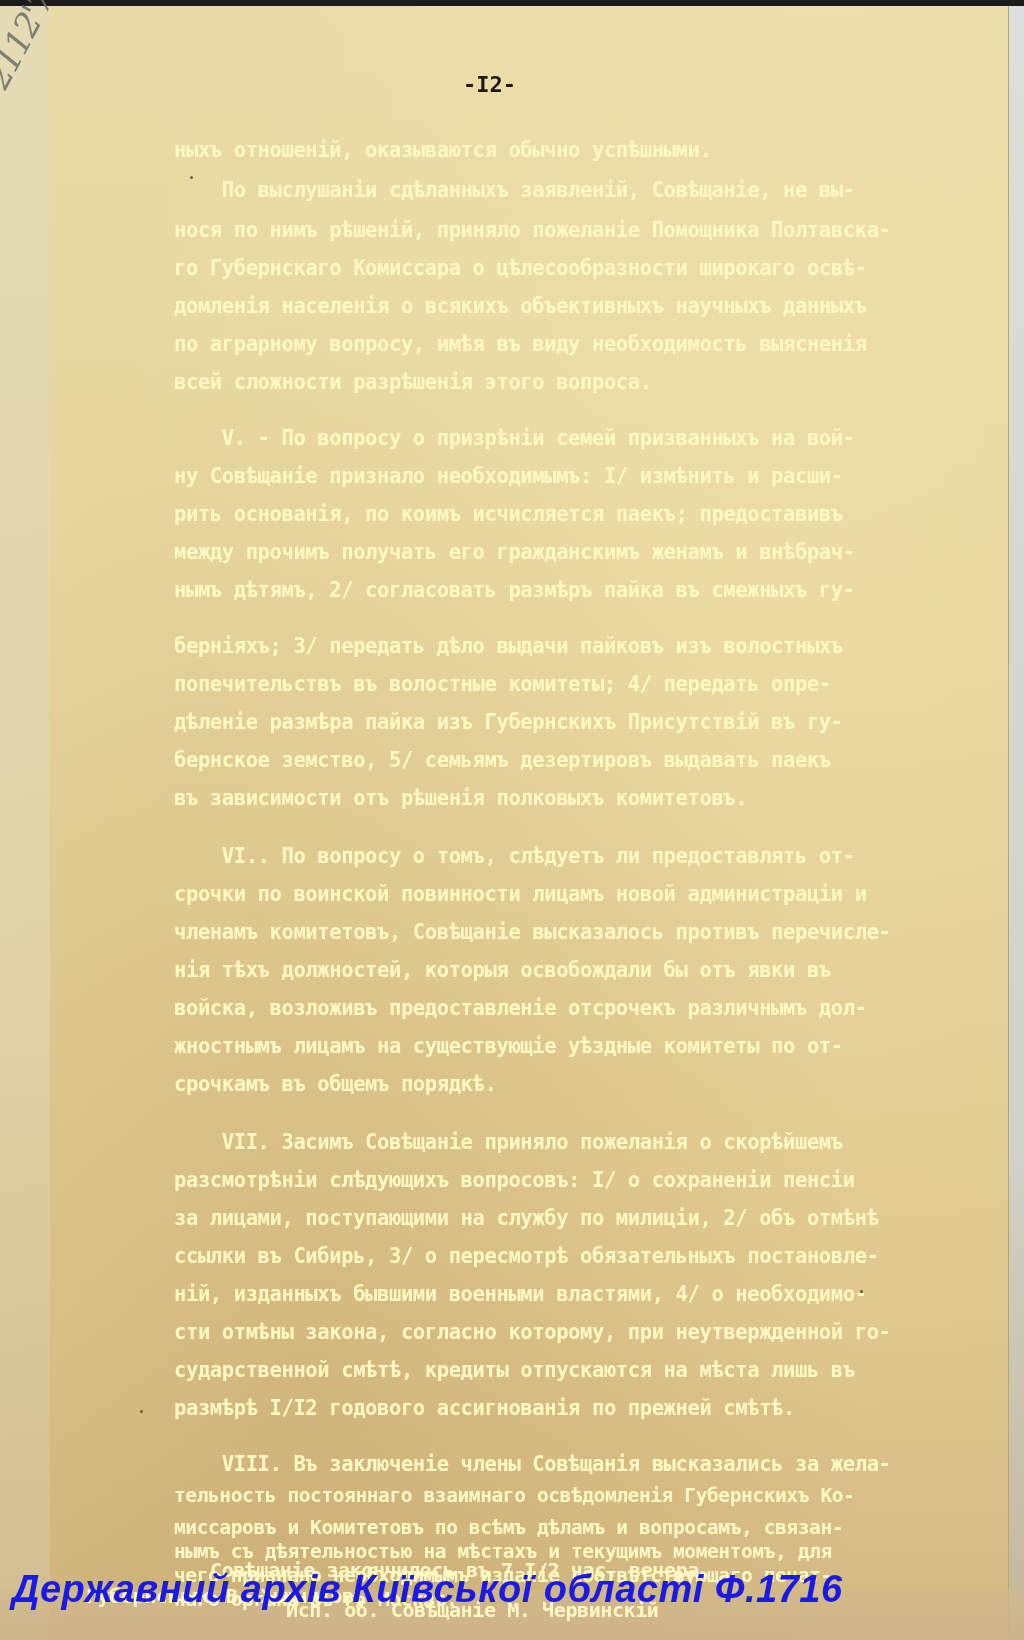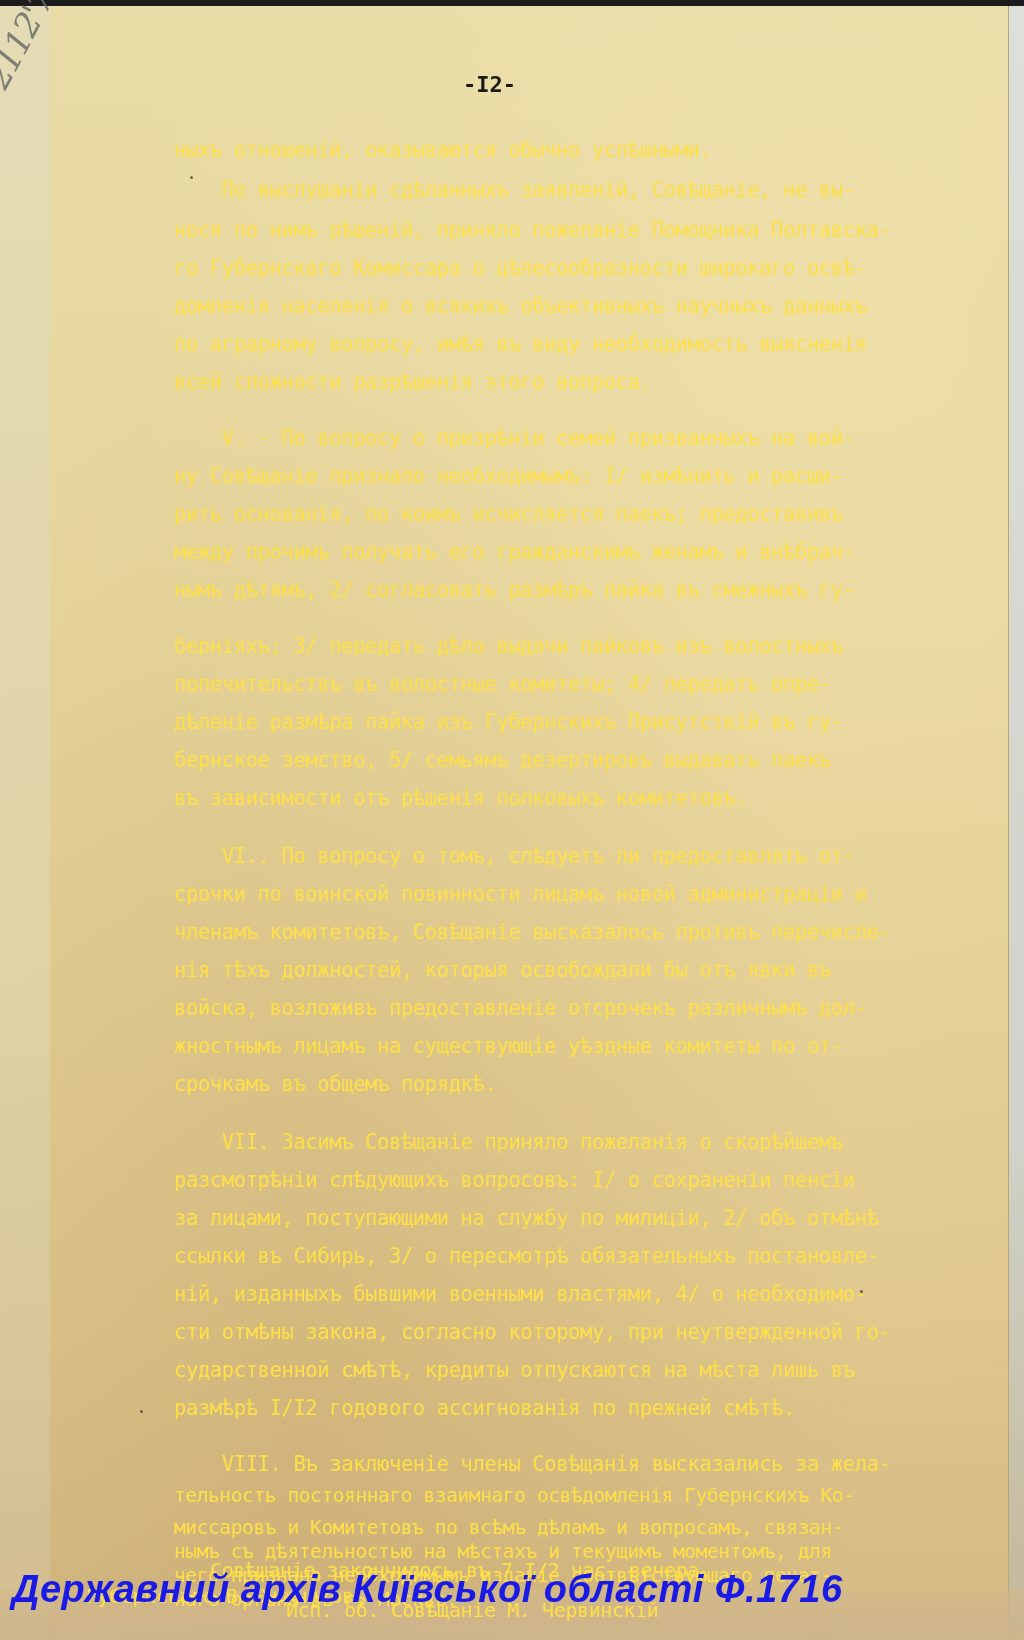--- a/index.html
+++ b/index.html
@@ -65,23 +65,23 @@
       position: absolute;
       left: 463px; top: 72px;
       font-size: 22px;
       font-weight: bold;
       color: #1e1a12;
     }
     .text-block {
       position: absolute;
       left: 174px;
       width: 800px;
-      color: #fde047;
+      color: #fef9c3;
       font-size: 20.5px;
-      font-weight: normal;
+      font-weight: bold;
       letter-spacing: -0.4px;
       white-space: pre;
     }
     .line {
       position: absolute;
       left: 0;
       white-space: pre;
       line-height: 1;
     }
     .watermark {

